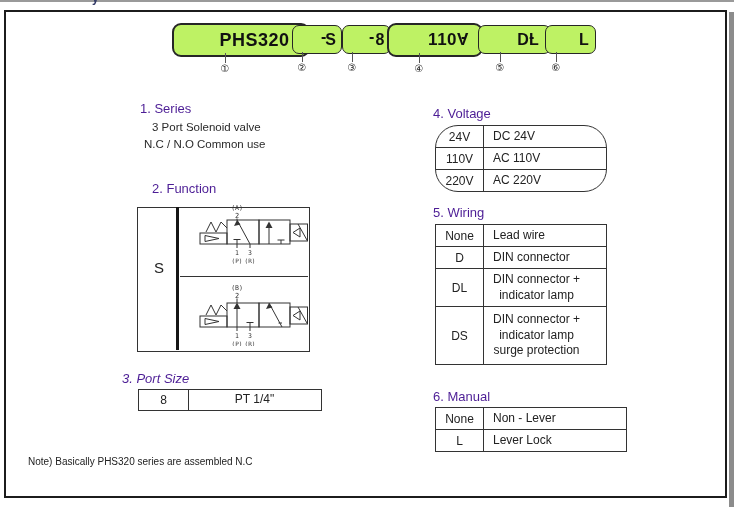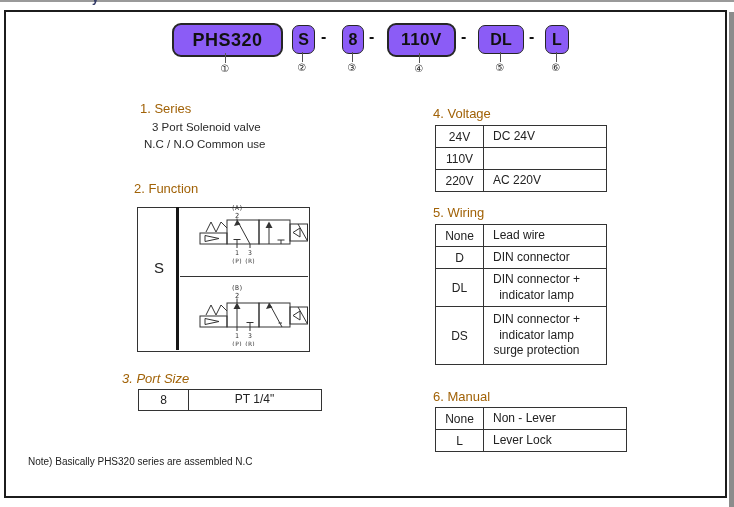--- a/index.html
+++ b/index.html
@@ -7,29 +7,29 @@
     position:relative;width:734px;height:507px;background:#ffffff;
     font-family:"Liberation Sans","DejaVu Sans",sans-serif;color:#1f1f1f;
     overflow:hidden;
   }
   .top-strip{position:absolute;left:0;top:0;width:734px;height:2px;background:#9a9a9a;}
   .crop-frag{position:absolute;left:92px;top:-9px;font-size:12px;font-weight:bold;color:#333a66;}
   .frame{position:absolute;left:4px;top:10px;width:719px;height:484px;border:2px solid #1c1c1c;background:#fff;}
   .right-shadow{position:absolute;left:729px;top:12px;width:5px;height:495px;background:#8c8c8c;}
 
   
-  .mbox{position:absolute;border:2px solid #262626;border-radius:9px;background:#8b5cf6;
-        display:flex;align-items:center;justify-content:center;font-weight:bold;color:#111;}
+  .mbox{position:absolute;border:2px solid #262626;border-radius:9px;background:#bef264;
+        display:flex;align-items:center;justify-content:center;font-weight:bold;color:#111;padding-left:27px;}
   .mbox.big{font-size:18px;letter-spacing:0.5px;}
   .mbox.small{font-size:16px;border-radius:7px;border-width:1.5px;}
   .mdash{position:absolute;font-weight:bold;font-size:16px;color:#111;}
   .tick{position:absolute;width:1px;height:10px;background:#555;}
   .cnum{position:absolute;font-size:10px;color:#222;width:16px;text-align:center;}
 
-  .sec-title{position:absolute;font-size:13px;color:#a16207;}
+  .sec-title{position:absolute;font-size:13px;color:#4c1d95;}
   .body-text{position:absolute;font-size:11.5px;color:#2a2a2a;}
 
   
   .dtable{position:absolute;border:1px solid #333;background:#fff;}
   .drow{display:flex;border-bottom:1px solid #333;}
   .drow:last-child{border-bottom:none;}
   .dcell{display:flex;align-items:center;font-size:12px;color:#222;box-sizing:border-box;}
   .c1{justify-content:center;border-right:1px solid #333;}
   .c2{padding-left:9px;white-space:pre-line;line-height:1.3;text-align:center;}
   .c2.center{justify-content:center;padding-left:0;}
@@ -87,21 +87,21 @@
   <span class="cnum" style="left:294px;top:62px;">②</span>
   <span class="cnum" style="left:344px;top:62px;">③</span>
   <span class="cnum" style="left:411px;top:63px;">④</span>
   <span class="cnum" style="left:492px;top:62px;">⑤</span>
   <span class="cnum" style="left:548px;top:62px;">⑥</span>
 
   <div class="sec-title" style="left:140px;top:101px;">1. Series</div>
   <div class="body-text" style="left:152px;top:121px;">3 Port Solenoid valve</div>
   <div class="body-text" style="left:144px;top:138px;">N.C / N.O Common use</div>
 
-  <div class="sec-title" style="left:134px;top:181px;">2. Function</div>
+  <div class="sec-title" style="left:152px;top:181px;">2. Function</div>
   <div class="fbox"></div>
   <div class="fthick"></div>
   <div class="fdivider"></div>
   <div class="fcode">S</div>
 
   <svg class="vsvg" style="top:202px;" width="124" height="62" viewBox="0 0 124 62">
     <text x="53" y="8" font-size="6.5" text-anchor="middle">(A)</text>
     <text x="53" y="16" font-size="7" text-anchor="middle">2</text>
     <g stroke="#333" stroke-width="1" fill="none">
       <line x1="53" y1="16.5" x2="53" y2="18"></line>
@@ -161,27 +161,28 @@
 
   <div class="sec-title" style="left:122px;top:371px;font-style:italic;">3. Port Size</div>
   <div class="dtable" style="left:138px;top:389px;width:182px;">
     <div class="drow">
       <div class="dcell c1 h20" style="width:50px;">8</div>
       <div class="dcell c2 center h20" style="width:131px;">PT 1/4"</div>
     </div>
   </div>
 
   <div class="sec-title" style="left:433px;top:106px;">4. Voltage</div>
-  <div class="dtable" style="left:435px;top:125px;width:170px;">
+  <div class="dtable" style="left:435px;top:125px;width:170px;border-radius:23px;">
     <div class="drow">
       <div class="dcell c1 h21" style="width:48px;">24V</div>
       <div class="dcell c2 h21" style="width:121px;">DC 24V</div>
     </div>
     <div class="drow">
       <div class="dcell c1 h21" style="width:48px;">110V</div>
+      <div class="dcell c2 h21" style="width:121px;">AC 110V</div>
     </div>
     <div class="drow">
       <div class="dcell c1 h21" style="width:48px;">220V</div>
       <div class="dcell c2 h21" style="width:121px;">AC 220V</div>
     </div>
   </div>
 
   <div class="sec-title" style="left:433px;top:205px;">5. Wiring</div>
   <div class="dtable" style="left:435px;top:224px;width:170px;">
     <div class="drow">

